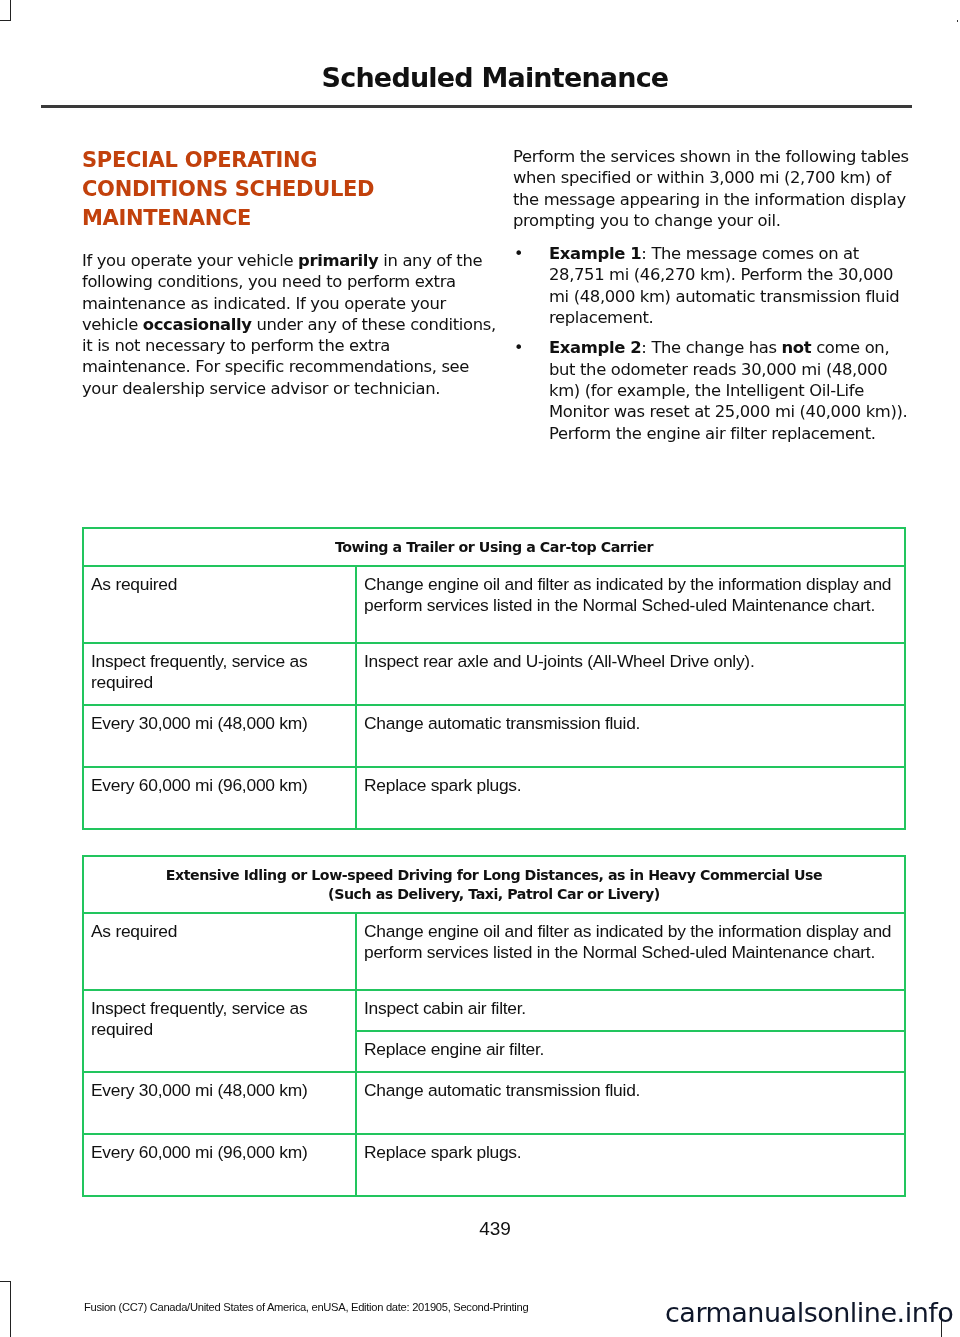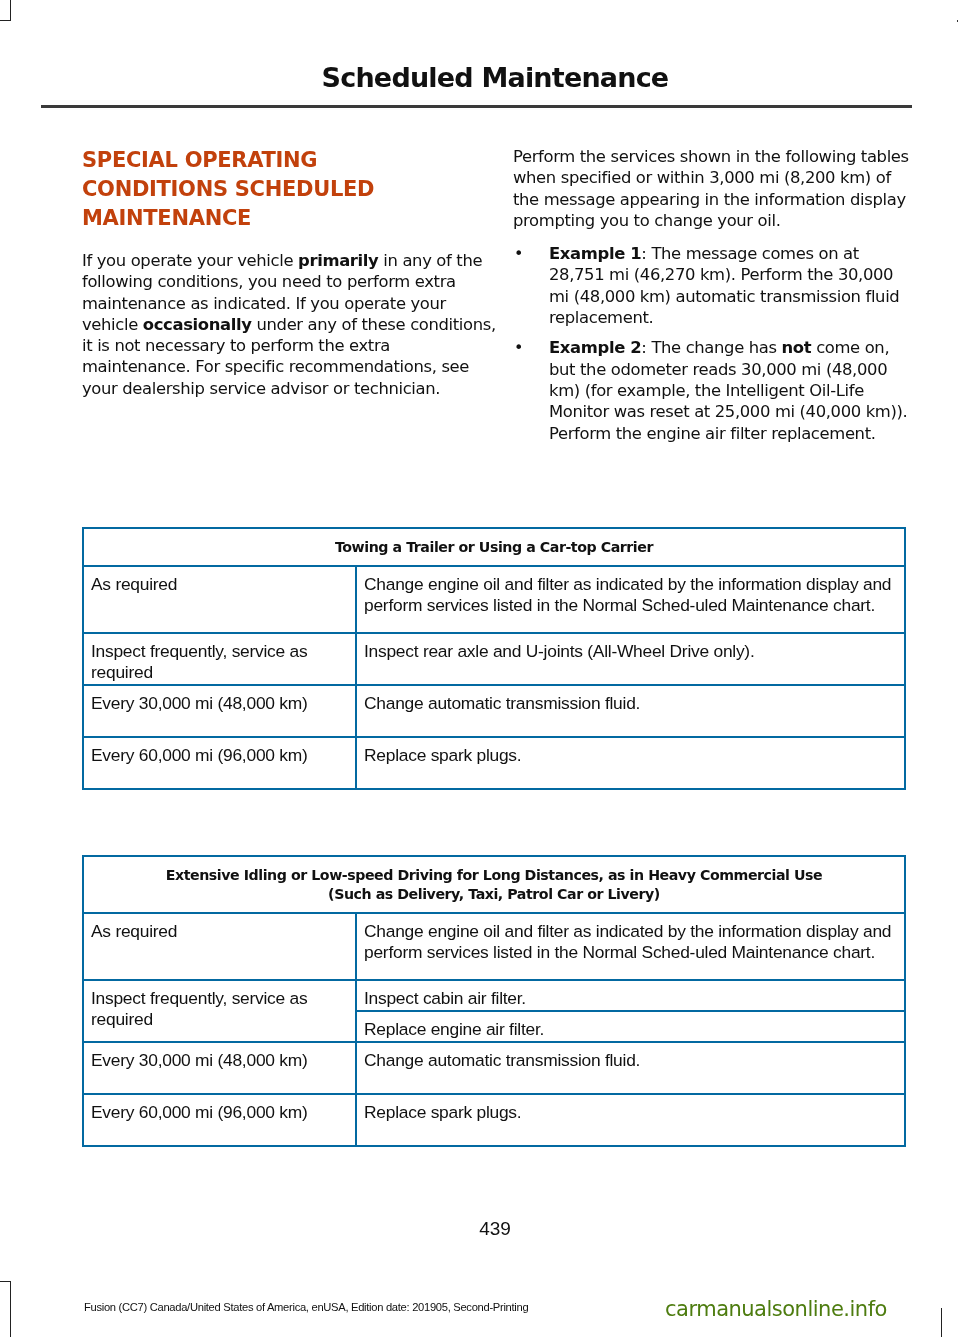--- a/index.html
+++ b/index.html
@@ -34,46 +34,46 @@
     }
     .para b { font-weight: bold; }
     .bullets { list-style: none; margin: 12px 0 0 0; padding: 0; }
     .bullets li { position: relative; padding-left: 36px; margin-bottom: 9px; }
     .bullets li .dot { position: absolute; left: 1px; top: 0; font-size: 16px; }
 
     table.maint {
       position: absolute; left: 82px; width: 824px; border-collapse: collapse;
       font-family: "Liberation Sans", sans-serif; font-size: 17.4px; color: #111;
     }
-    table.maint th, table.maint td { border: 2px solid #0369a1; vertical-align: top; }
+    table.maint th, table.maint td { border: 2px solid #22c55e; vertical-align: top; }
     table.maint th {
       font-family: "DejaVu Sans", sans-serif; font-weight: bold; font-size: 14.2px;
       letter-spacing: -0.45px; text-align: center; padding: 9px 6px 8px 6px; line-height: 19px;
     }
-    table.maint td { padding: 7px 6px 0 7px; line-height: 21.4px; letter-spacing: -0.25px; }
+    table.maint td { padding: 7px 6px 10px 7px; line-height: 21.4px; letter-spacing: -0.25px; }
     table.maint td.c1 { width: 258px; }
     .t1 { top: 527px; }
     .t2 { top: 855px; }
     .t1 tr.r-tall td { height: 58px; }
     .t1 tr.r-mid td { height: 43px; }
     .t2 tr.r-tall td { height: 58px; }
     .t2 tr.r-mid td { height: 43px; }
     .t2 tr.r-short td { height: 22px; }
 
     .page-number {
       position: absolute; left: 0; width: 990px; top: 1218px; text-align: center;
       font-family: "Liberation Sans", sans-serif; font-size: 19px; color: #111;
     }
     .footer-edition {
       position: absolute; left: 72px; top: 1301px; font-family: "Liberation Sans", sans-serif;
       font-size: 11.2px; letter-spacing: -0.3px; color: #111; padding-left: 12px;
     }
     .watermark {
       position: absolute; left: 665px; top: 1297px; font-family: "DejaVu Sans", sans-serif;
-      font-size: 21px; color: #4d7c0f; letter-spacing: -0.5px;
+      font-size: 27px; color: #0f172a; letter-spacing: -0.5px;
     }
   </style>
 </head>
 <body>
 
 <div class="crop-tl"></div>
 <div class="crop-tr"></div>
 <div class="crop-bl"></div>
 <div class="crop-br"></div>
 
@@ -83,21 +83,21 @@
 <div class="col-left">
   <h1 class="section-title">
     <span>SPECIAL OPERATING</span><br>
     <span>CONDITIONS SCHEDULED</span><br>
     <span>MAINTENANCE</span>
   </h1>
   <p class="para"><span>If you operate your vehicle </span><b>primarily</b><span> in any of the following conditions, you need to perform extra maintenance as indicated. If you operate your vehicle </span><b>occasionally</b><span> under any of these conditions, it is not necessary to perform the extra maintenance. For specific recommendations, see your dealership service advisor or technician.</span></p>
 </div>
 
 <div class="col-right">
-  <p class="para">Perform the services shown in the following tables when specified or within 3,000 mi (8,200 km) of the message appearing in the information display prompting you to change your oil.</p>
+  <p class="para">Perform the services shown in the following tables when specified or within 3,000 mi (2,700 km) of the message appearing in the information display prompting you to change your oil.</p>
   <ul class="bullets para">
     <li>
       <span class="dot">•</span>
       <b>Example 1</b><span>: The message comes on at 28,751 mi (46,270 km). Perform the 30,000 mi (48,000 km) automatic transmission fluid replacement.</span>
     </li>
     <li>
       <span class="dot">•</span>
       <b>Example 2</b><span>: The change has </span><b>not</b><span> come on, but the odometer reads 30,000 mi (48,000 km) (for example, the Intelligent Oil-Life Monitor was reset at 25,000 mi (40,000 km)). Perform the engine air filter replacement.</span>
     </li>
   </ul>

